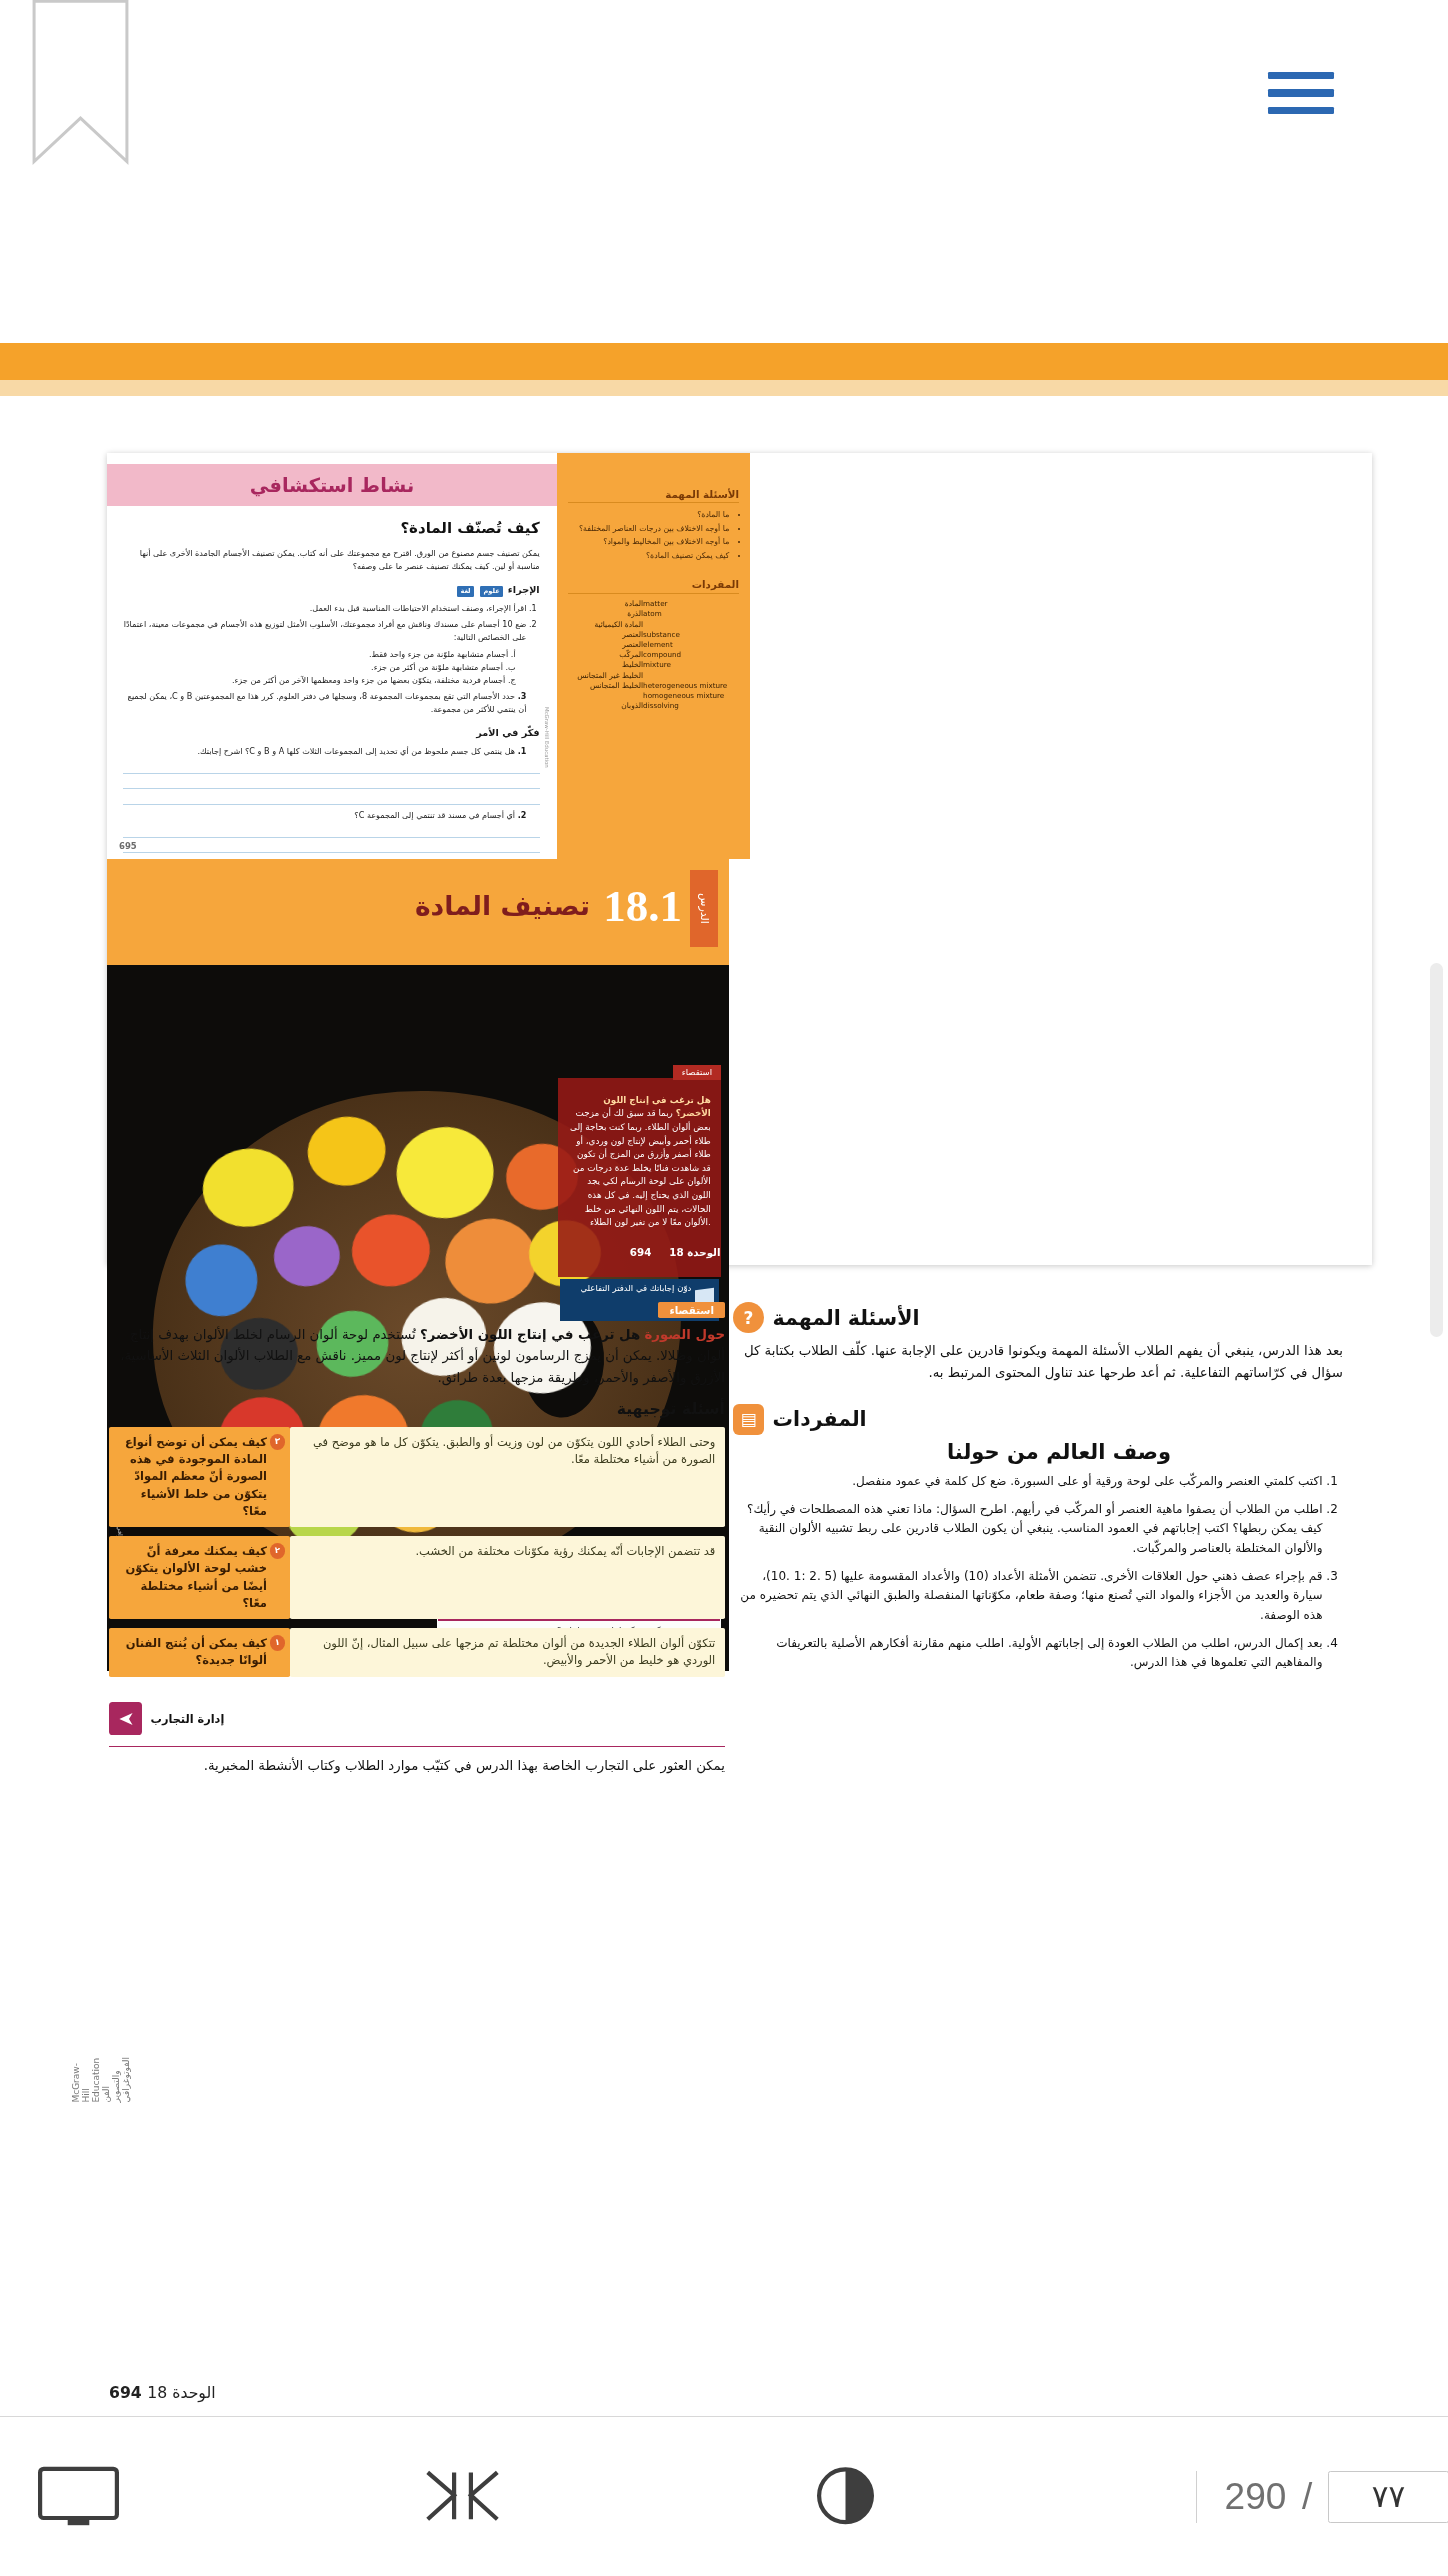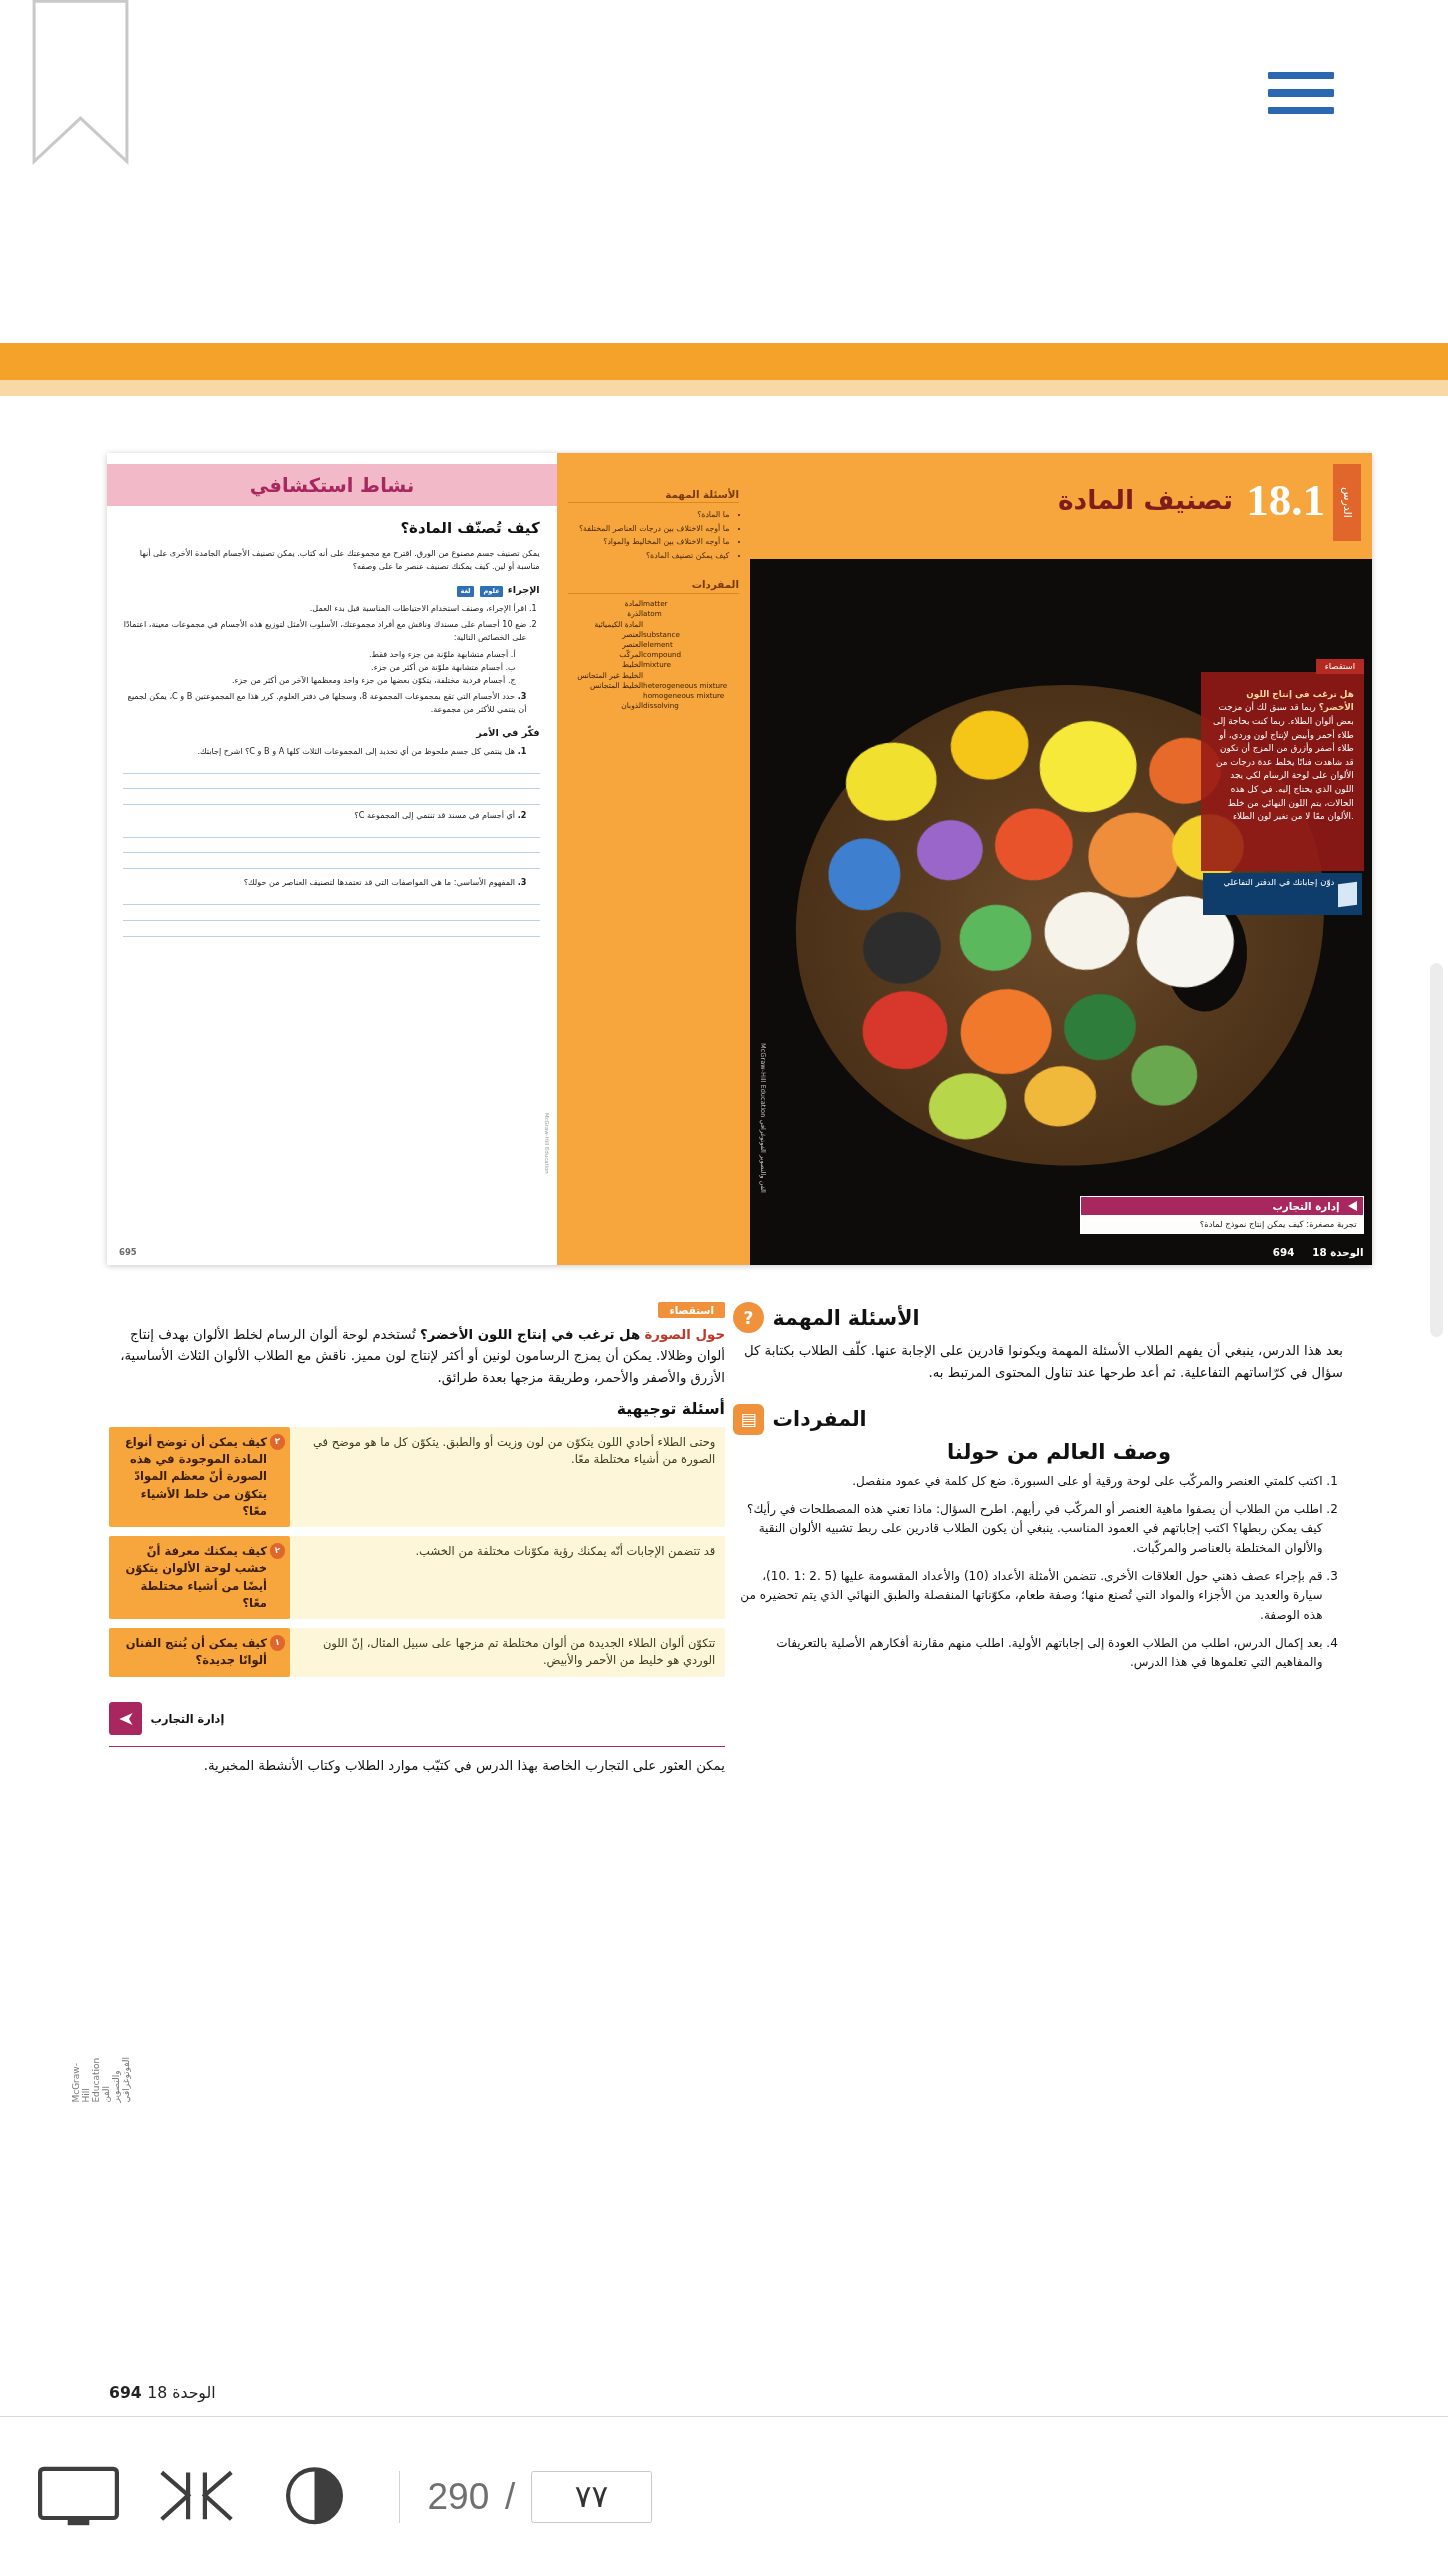--- a/index.html
+++ b/index.html
@@ -45,21 +45,21 @@
 
   
   .sheet {
     position: absolute; left: 0; top: 396px; width: 1449px; height: 1992px;
     background: #ffffff;
   }
 
   
   .spread {
     position: absolute; left: 107px; top: 57px; width: 1265px; height: 812px;
-    display: flex; flex-direction: row;
+    display: flex; flex-direction: column;
     box-shadow: 0 1.2px 6px rgba(0,0,0,.22);
   }
   
   .page-right {
     width: 622px; height: 100%;
     background: #f6a63c;
     position: relative;
     order: 2;
   }
   .page-left {
@@ -253,21 +253,21 @@
   .side-credit {
     position: absolute; left: 71px; top: 755px;
     writing-mode: vertical-rl; transform: rotate(180deg);
     color: #7a7a7a; font-size: 9px;
   }
 
   
   .toolbar {
     position: absolute; left: 0; bottom: 0; width: 1449px; height: 160px;
     background: #ffffff; border-top: 1.8px solid #d8d8d8;
-    display: flex; align-items: center; padding-left: 36px; gap: 33px;
+    display: flex; align-items: center; padding-left: 36px; gap: 33px; justify-content: space-between;
   }
   .tb-icon { width: 85px; height: 66px; position: relative; cursor: pointer; }
   .page-indicator {
     display: flex; align-items: center; gap: 15.7px;
     font-size: 37px; color: #707070; font-family: "Liberation Sans", sans-serif;
     border-left: 1.8px solid #d0d0d0; padding-left: 28px; margin-left: 8.5px;
   }
   .page-box {
     border: 1.2px solid #c8c8c8; border-radius: 2.4px;
     width: 121px; height: 52px; display: flex; align-items: center;

